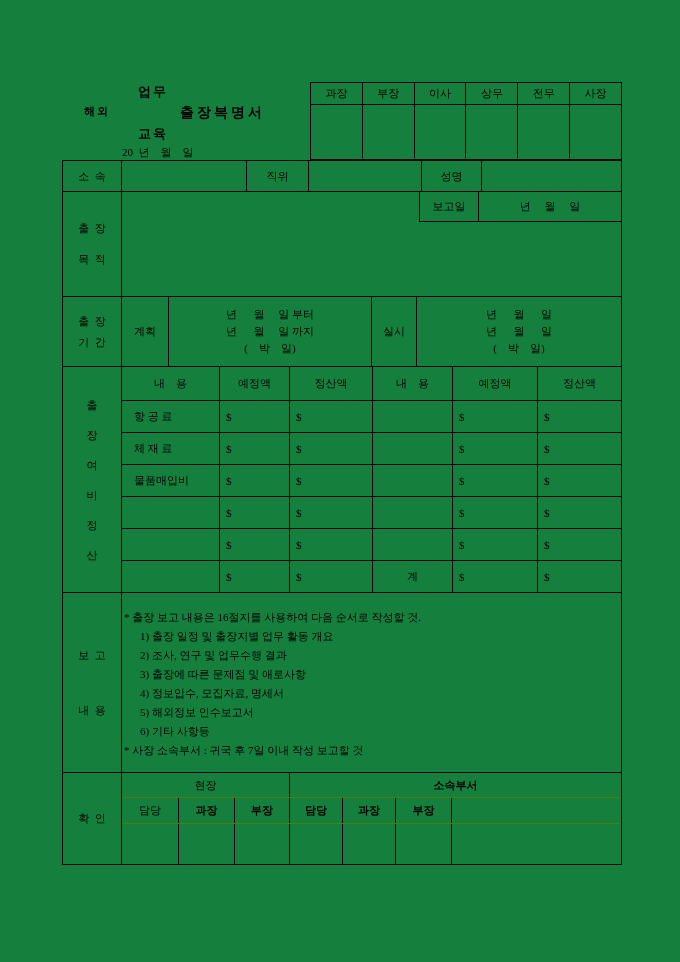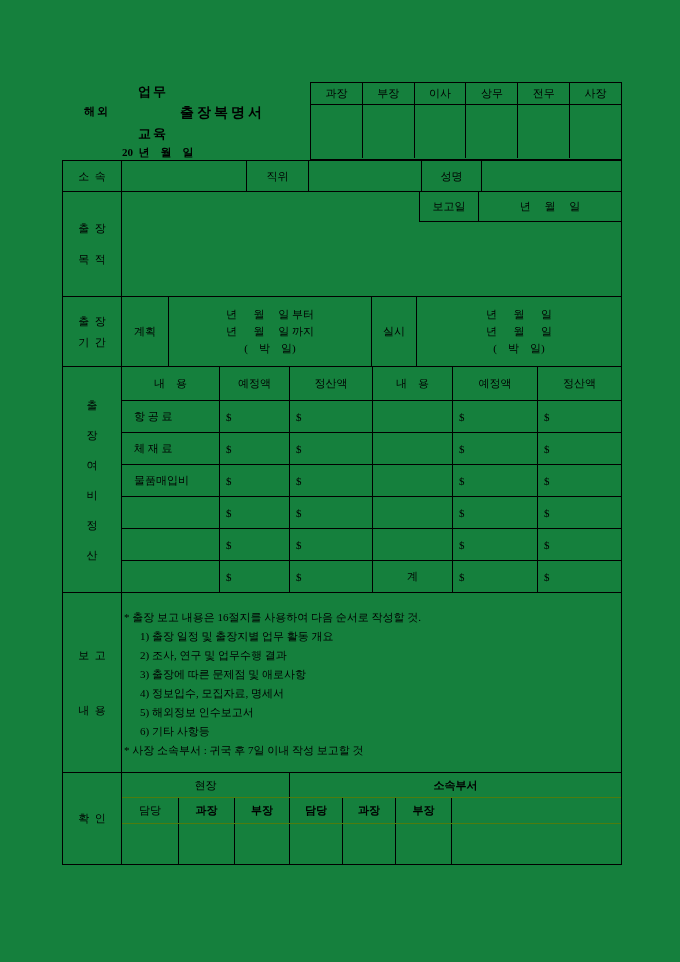--- a/index.html
+++ b/index.html
@@ -11,21 +11,21 @@
   }
   .page { position:absolute; inset:0; background:#15803d; }
 
   
   .header { position:absolute; left:62px; top:82px; width:560px; height:78px; }
   .title-block { position:absolute; left:0; top:0; width:248px; height:78px; }
   .t-top   { position:absolute; left:76px;  top:1px;  font-size:13px; font-weight:700; letter-spacing:2px; white-space:pre; }
   .t-left  { position:absolute; left:22px;  top:22px; font-size:11px; font-weight:700; letter-spacing:2px; white-space:pre; }
   .t-main  { position:absolute; left:118px; top:22px; font-size:14px; font-weight:700; letter-spacing:3px; white-space:pre; }
   .t-bot   { position:absolute; left:76px;  top:43px; font-size:13px; font-weight:700; letter-spacing:2px; white-space:pre; }
-  .t-date  { position:absolute; left:60px;  top:63px; font-size:11px; white-space:pre;font-weight:bold; }
+  .t-date  { position:absolute; left:60px;  top:63px; font-size:11px; white-space:pre; }
 
   .approval { position:absolute; right:0; top:0; width:312px; height:78px; border:1px solid #000; }
   .appr-row { display:flex; }
   .appr-row + .appr-row { border-top:1px solid #000; }
   .appr-row > div { flex:1; display:flex; align-items:center; justify-content:center; }
   .appr-row > div + div { border-left:1px solid #000; }
   .appr-head { height:21px; }
   .appr-body { height:54px; }
 
   

